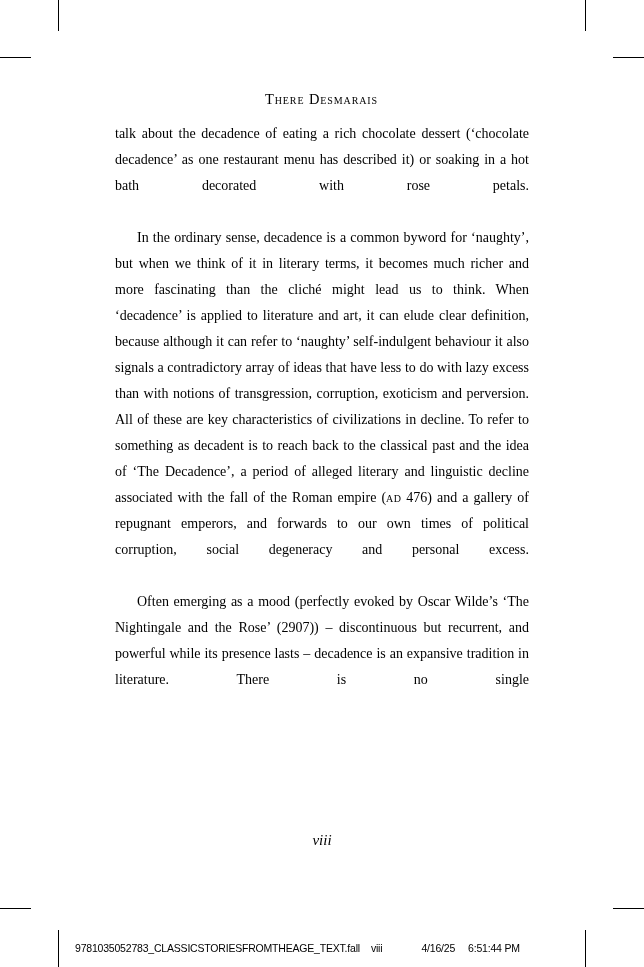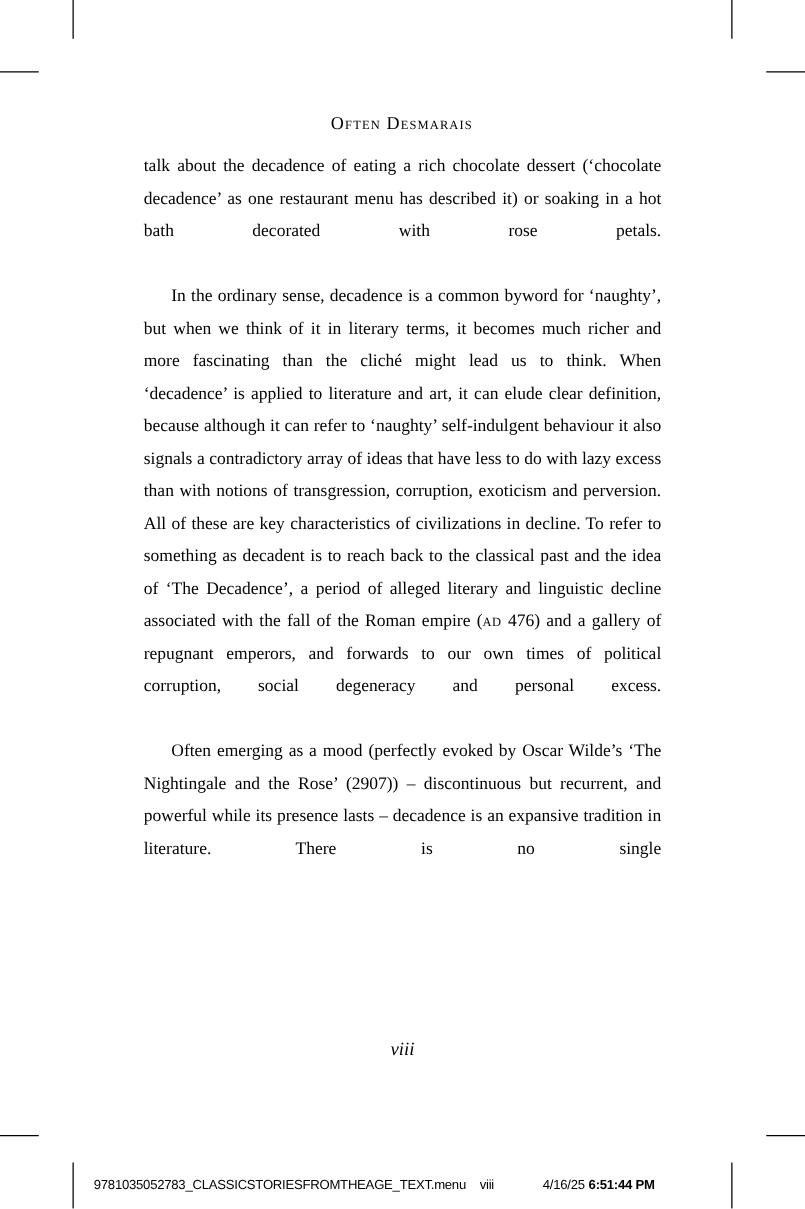--- a/index.html
+++ b/index.html
@@ -105,46 +105,46 @@
     top: 942px;
     font-family: "Liberation Sans", "DejaVu Sans", sans-serif;
     font-size: 10.5px;
     letter-spacing: -0.2px;
     white-space: nowrap;
     color: #000000;
   }
   .slug .file { }
   .slug .pg  { margin-left: 11px; }
   .slug .date { margin-left: 39px; }
-  .slug .time { margin-left: 3px; font-weight: bold; }
+  .slug .time { margin-left: 13px; }
 </style>
 </head>
 <body>
 
 <div class="page">
 
   <div class="crop v crop-tl-v"></div>
   <div class="crop h crop-tl-h"></div>
   <div class="crop v crop-tr-v"></div>
   <div class="crop h crop-tr-h"></div>
   <div class="crop h crop-bl-h"></div>
   <div class="crop h crop-br-h"></div>
   <div class="trim trim-left"></div>
   <div class="trim trim-right"></div>
 
-  <div class="running-head">Often Desmarais</div>
+  <div class="running-head">There Desmarais</div>
 
   <div class="textblock">
 
     <p class="para">talk about the decadence of eating a rich chocolate dessert (‘chocolate decadence’ as one restaurant menu has described it) or soaking in a hot bath dec­orated with rose petals.</p>
 
     <p class="para"><span>In the ordinary sense, decadence is a common byword for ‘naughty’, but when we think of it in lit­erary terms, it becomes much richer and more fascinating than the cliché might lead us to think. When ‘decadence’ is applied to literature and art, it can elude clear definition, because although it can refer to ‘naughty’ self-indulgent behaviour it also signals a contradictory array of ideas that have less to do with lazy excess than with notions of transgres­sion, corruption, exoticism and perversion. All of these are key characteristics of civilizations in decline. To refer to something as decadent is to reach back to the classical past and the idea of ‘The Decadence’, a period of alleged literary and linguis­tic decline associated with the fall of the Roman empire (</span><span class="smallcaps">ad</span><span> 476) and a gallery of repugnant emper­ors, and forwards to our own times of political corruption, social degeneracy and personal excess.</span></p>
 
     <p class="para">Often emerging as a mood (perfectly evoked by Oscar Wilde’s ‘The Nightingale and the Rose’ (2907)) – discontinuous but recurrent, and power­ful while its presence lasts – decadence is an expansive tradition in literature. There is no single</p>
   </div>
 
   <div class="folio">viii</div>
 
   <div class="slug">
-    <span class="file">9781035052783_CLASSICSTORIESFROMTHEAGE_TEXT.menu</span><span class="pg">viii</span><span class="date">4/16/25</span><span class="time">6:51:44 PM</span>
+    <span class="file">9781035052783_CLASSICSTORIESFROMTHEAGE_TEXT.fall</span><span class="pg">viii</span><span class="date">4/16/25</span><span class="time">6:51:44 PM</span>
   </div>
 
 </div>
 
 </body></html>

